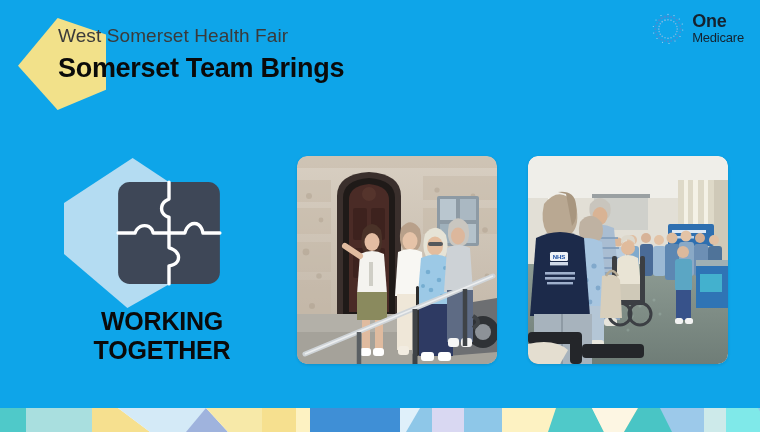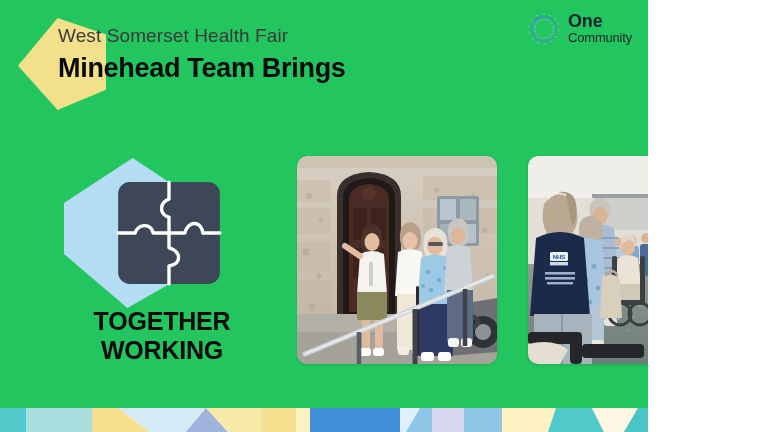--- a/index.html
+++ b/index.html
@@ -4,22 +4,22 @@
 <style>
   * { margin:0; padding:0; box-sizing:border-box; }
   html,body { width:768px; height:432px; overflow:hidden; }
   body {
     font-family:"Liberation Sans", sans-serif;
     background:#ffffff;
     position:relative;
   }
   .slide {
     position:absolute; inset:0;
-    width:648px; height:432px;
-    background:#22c55e;
+    width:760px; height:432px;
+    background:#0ea5e9;
     overflow:hidden;
   }
 
   
   .yellow-pentagon {
     position:absolute;
     left:18px; top:18px;
     width:88px; height:92px;
     background:#f2e18a;
     clip-path:polygon(45% 0%, 100% 18%, 100% 78%, 45% 100%, 0% 52%);
@@ -122,21 +122,21 @@
 </head>
 <body>
 
 <div class="slide">
 
   <div class="yellow-pentagon"></div>
 
   <div class="header-text">
     <div class="kicker">West Somerset Health Fair</div>
     <div class="headline">
-      <span class="hl-line">Minehead Team Brings</span>
+      <span class="hl-line">Somerset Team Brings</span>
     </div>
   </div>
 
   <div class="logo">
     <span>
       <svg class="logo-mark" viewBox="0 0 64 64" aria-hidden="true">
         <g fill="#3f8fd6">
           <circle cx="32" cy="7" r="2.6"></circle>
             <circle cx="38.5" cy="7.8" r="2.4"></circle>
           <circle cx="44.6" cy="10.4" r="2.3"></circle>
@@ -197,21 +197,21 @@
             <circle cx="10" cy="51" r="1.1"></circle>
           <circle cx="3.4" cy="40" r="1.1"></circle>
             <circle cx="2.6" cy="27" r="1.1"></circle>
           <circle cx="8" cy="14" r="1.1"></circle>
             <circle cx="18" cy="5" r="1.1"></circle>
         </g>
       </svg>
     </span>
     <span class="logo-words">
       <span class="logo-one">One</span>
-      <span class="logo-medicare">Community</span>
+      <span class="logo-medicare">Medicare</span>
     </span>
   </div>
 
   <div class="wt-block">
     <div class="wt-diamond"></div>
     <span>
       <svg class="wt-puzzle" viewBox="0 0 100 100" aria-hidden="true">
         <rect x="2" y="2" width="96" height="96" rx="11" ry="11" fill="#3e4757"></rect>
         <g fill="none" stroke="#ffffff" stroke-width="3.2" stroke-linecap="round" stroke-linejoin="round">
 
@@ -219,22 +219,22 @@
 
           <path d="M2 50 L18 50 C18 50 20 43 27 43 C34 43 35 50 35 50 L50 50"></path>
 
           <path d="M50 50 L65 50 C65 50 67 41 74 41 C81 41 82 50 82 50 L98 50"></path>
 
           <path d="M50 50 L50 64 C50 64 59 66 59 73 C59 80 50 81 50 81 L50 98"></path>
         </g>
       </svg>
     </span>
     <div class="wt-caption">
+      <span>WORKING</span>
       <span>TOGETHER</span>
-      <span>WORKING</span>
     </div>
   </div>
 
   <div class="photo photo-a">
     <svg viewBox="0 0 200 208" preserveAspectRatio="xMidYMid slice" aria-hidden="true">
       <defs>
         <clipPath id="clipA">
             <rect x="0" y="0" width="200" height="208" rx="10" ry="10"></rect>
           </clipPath>
         <linearGradient id="stoneA" x1="0" y1="0" x2="0" y2="1">

